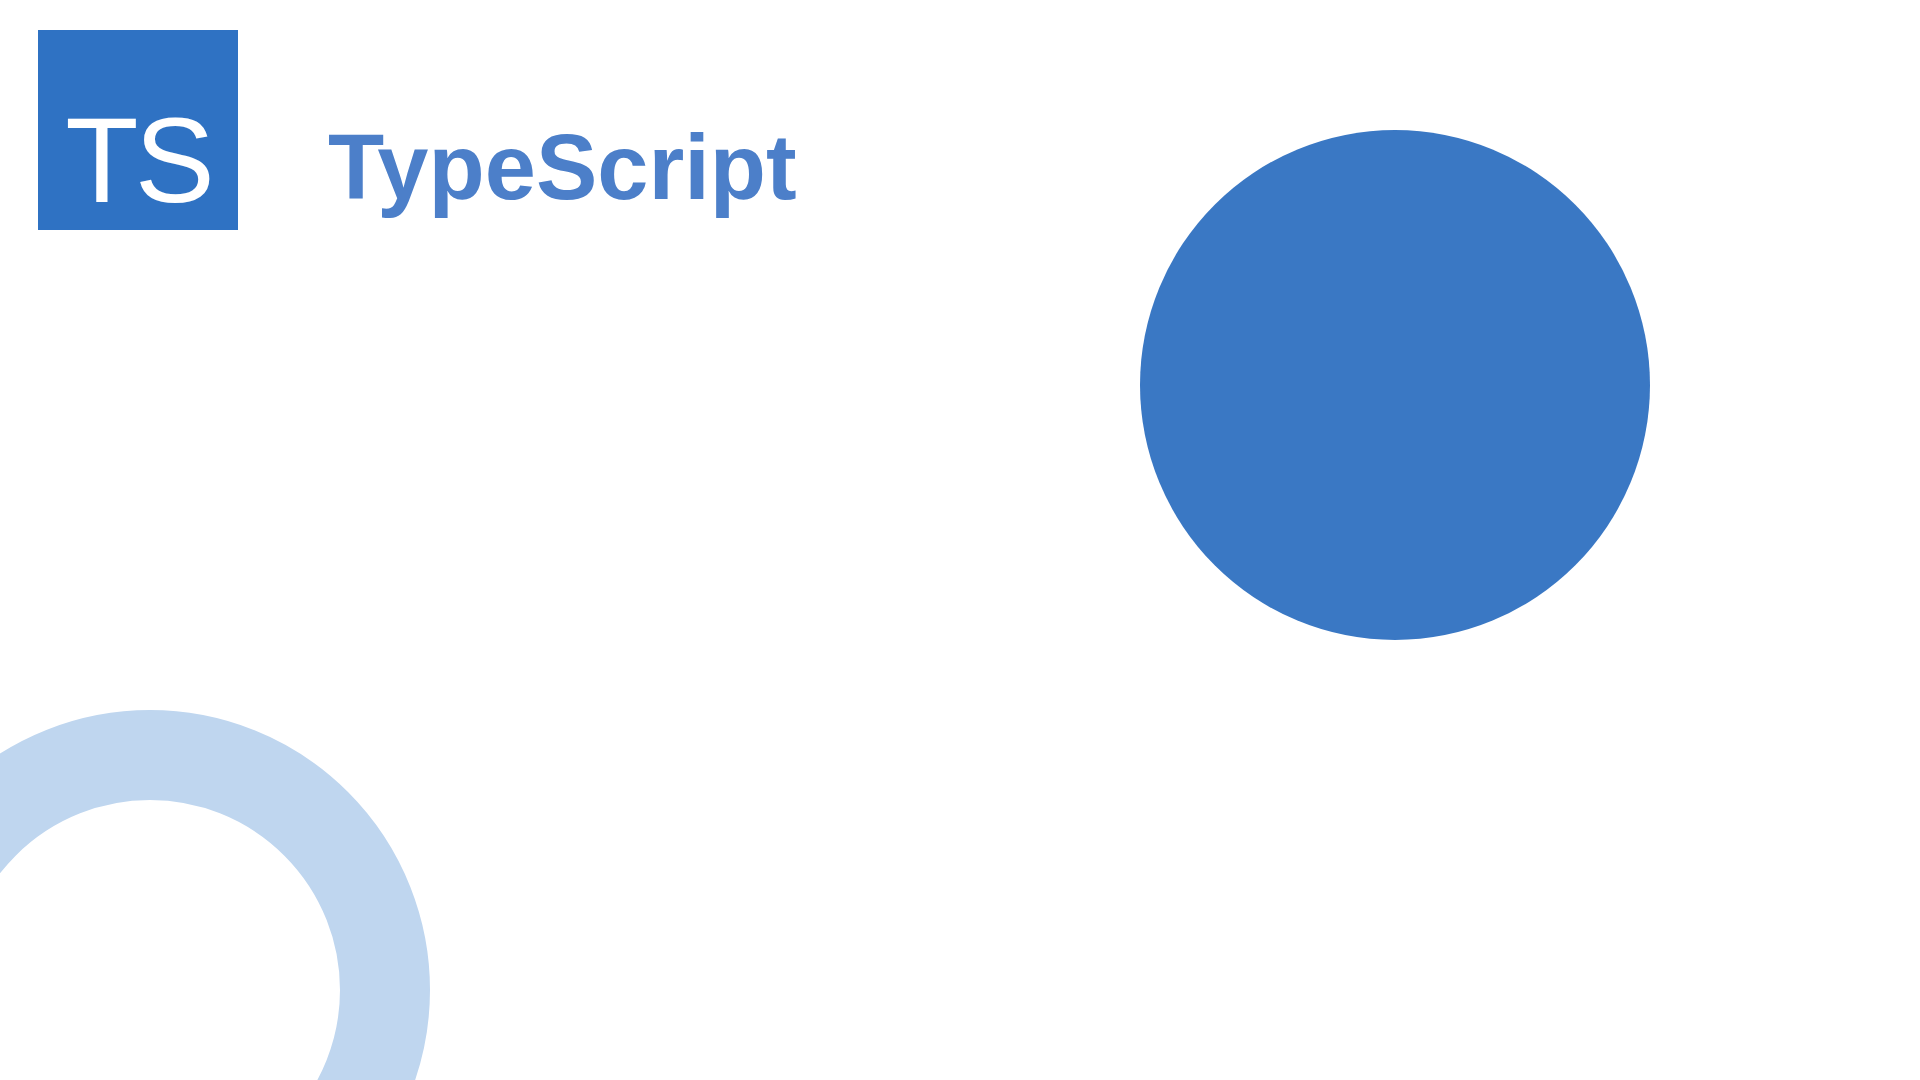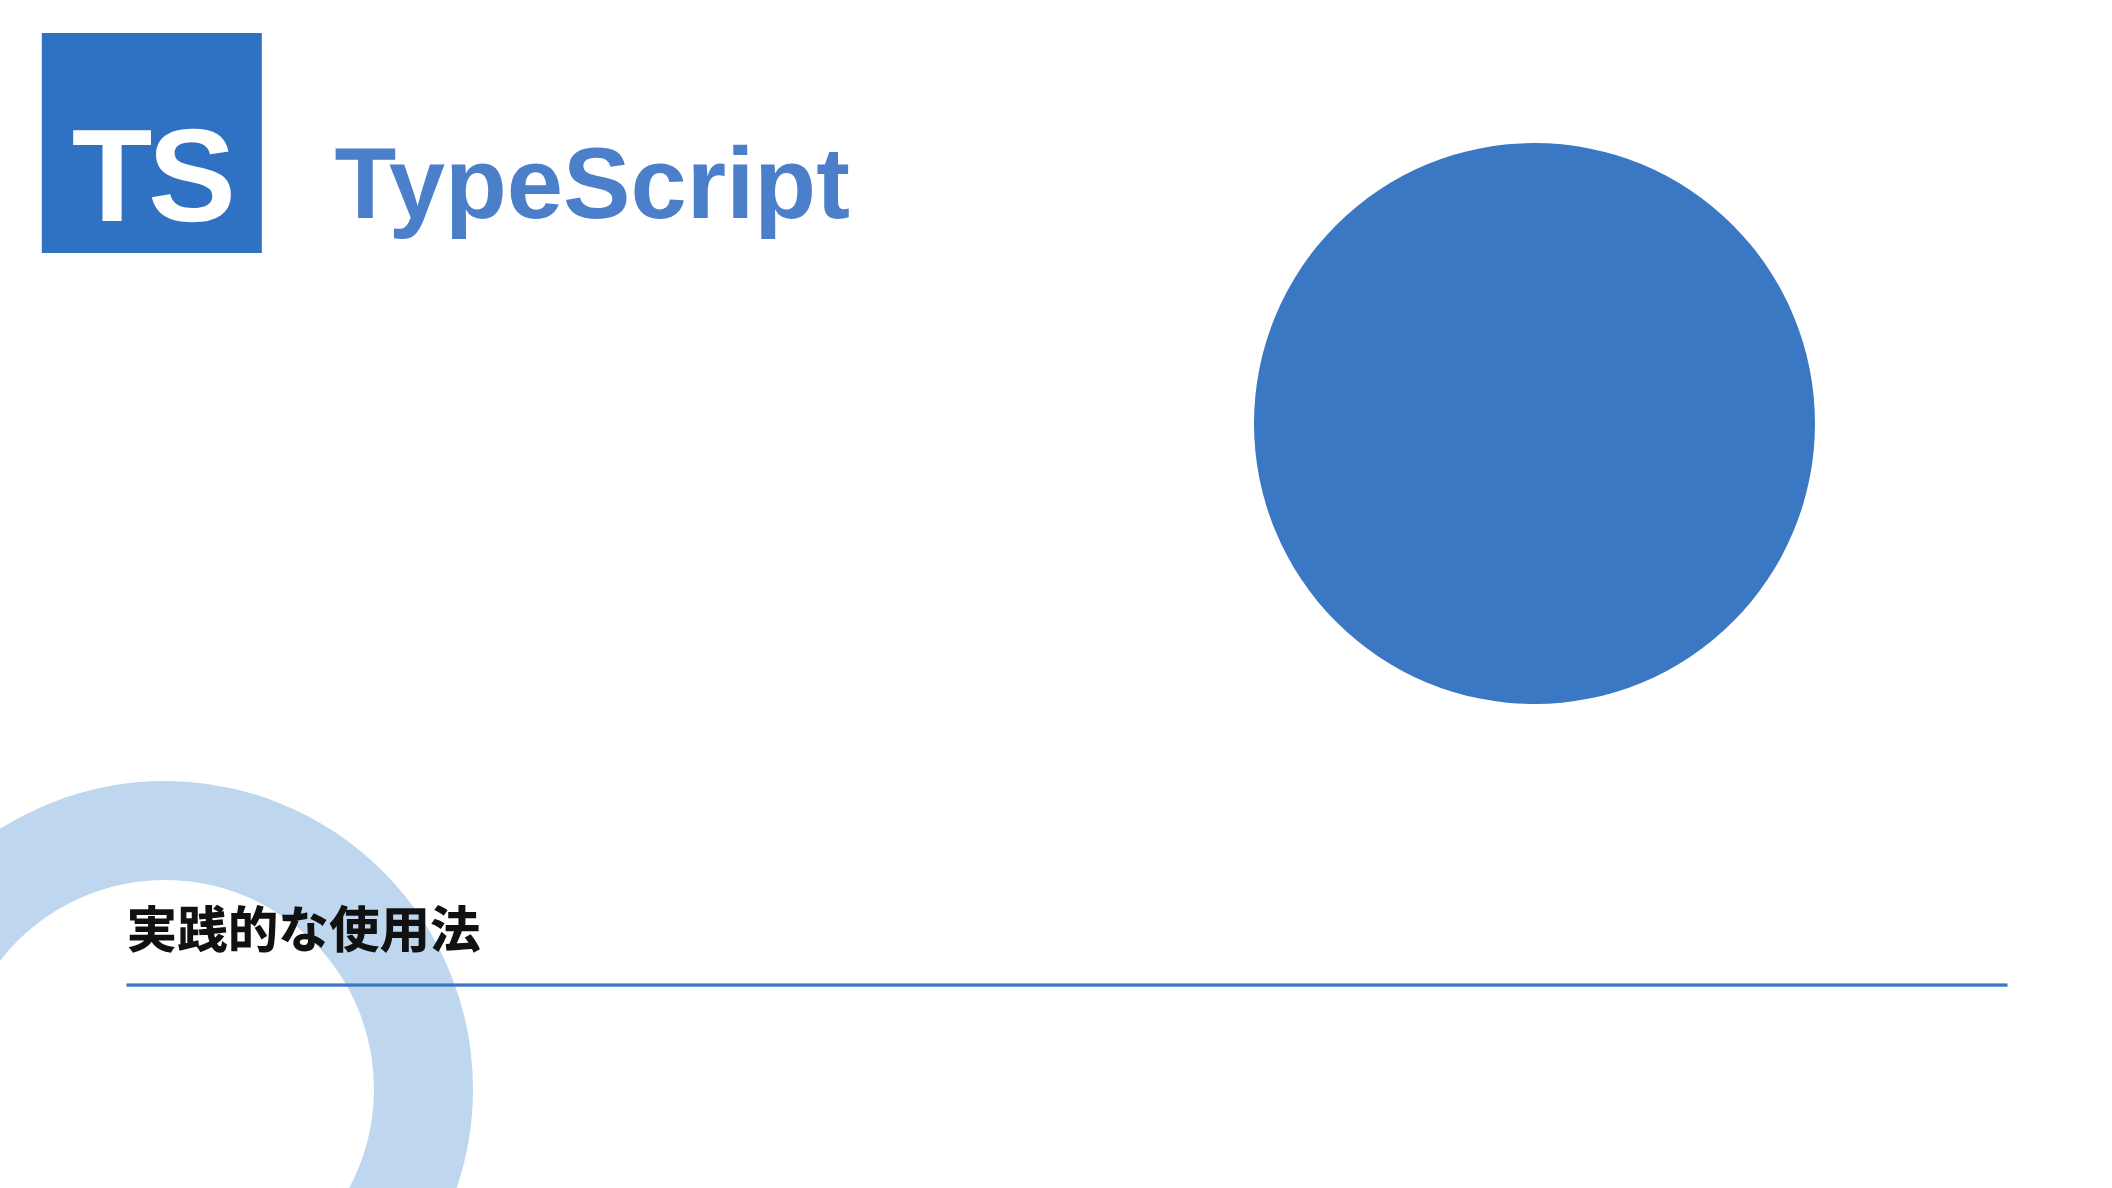--- a/index.html
+++ b/index.html
@@ -9,30 +9,30 @@
   .ts-badge {
     position: absolute;
     top: 30px; left: 38px;
     width: 200px; height: 200px;
     background: #2f72c3;
     display: flex; align-items: flex-end; justify-content: center;
     padding-bottom: 10px;
   }
   .ts-badge span {
     color: #fff;
-    font-weight: 700;
+    font-weight: 400;
     font-size: 120px;
     line-height: 1;
     font-family: "Segoe UI", Arial, sans-serif;
     letter-spacing: -4px;
   }
 
   .brand {
     position: absolute;
-    top: 115px; left: 304px;
+    top: 115px; left: 328px;
     color: #4c7fc9;
     font-size: 92px;
     font-weight: 600;
     font-family: "Comic Sans MS", "Segoe UI", sans-serif;
   }
 
   .big-circle {
     position: absolute;
     top: 130px; left: 1140px;
     width: 510px; height: 510px;
@@ -87,18 +87,14 @@
 
   <div class="ts-badge">
     <span>TS</span>
   </div>
 
   <div class="brand">TypeScript</div>
 
   <div class="big-circle"></div>
 
 
-  <div class="subtitle-wrap">
-    <div class="subtitle">実践的な使用法</div>
-    <div class="rule"></div>
-  </div>
 
 </div>
 
 </body></html>

